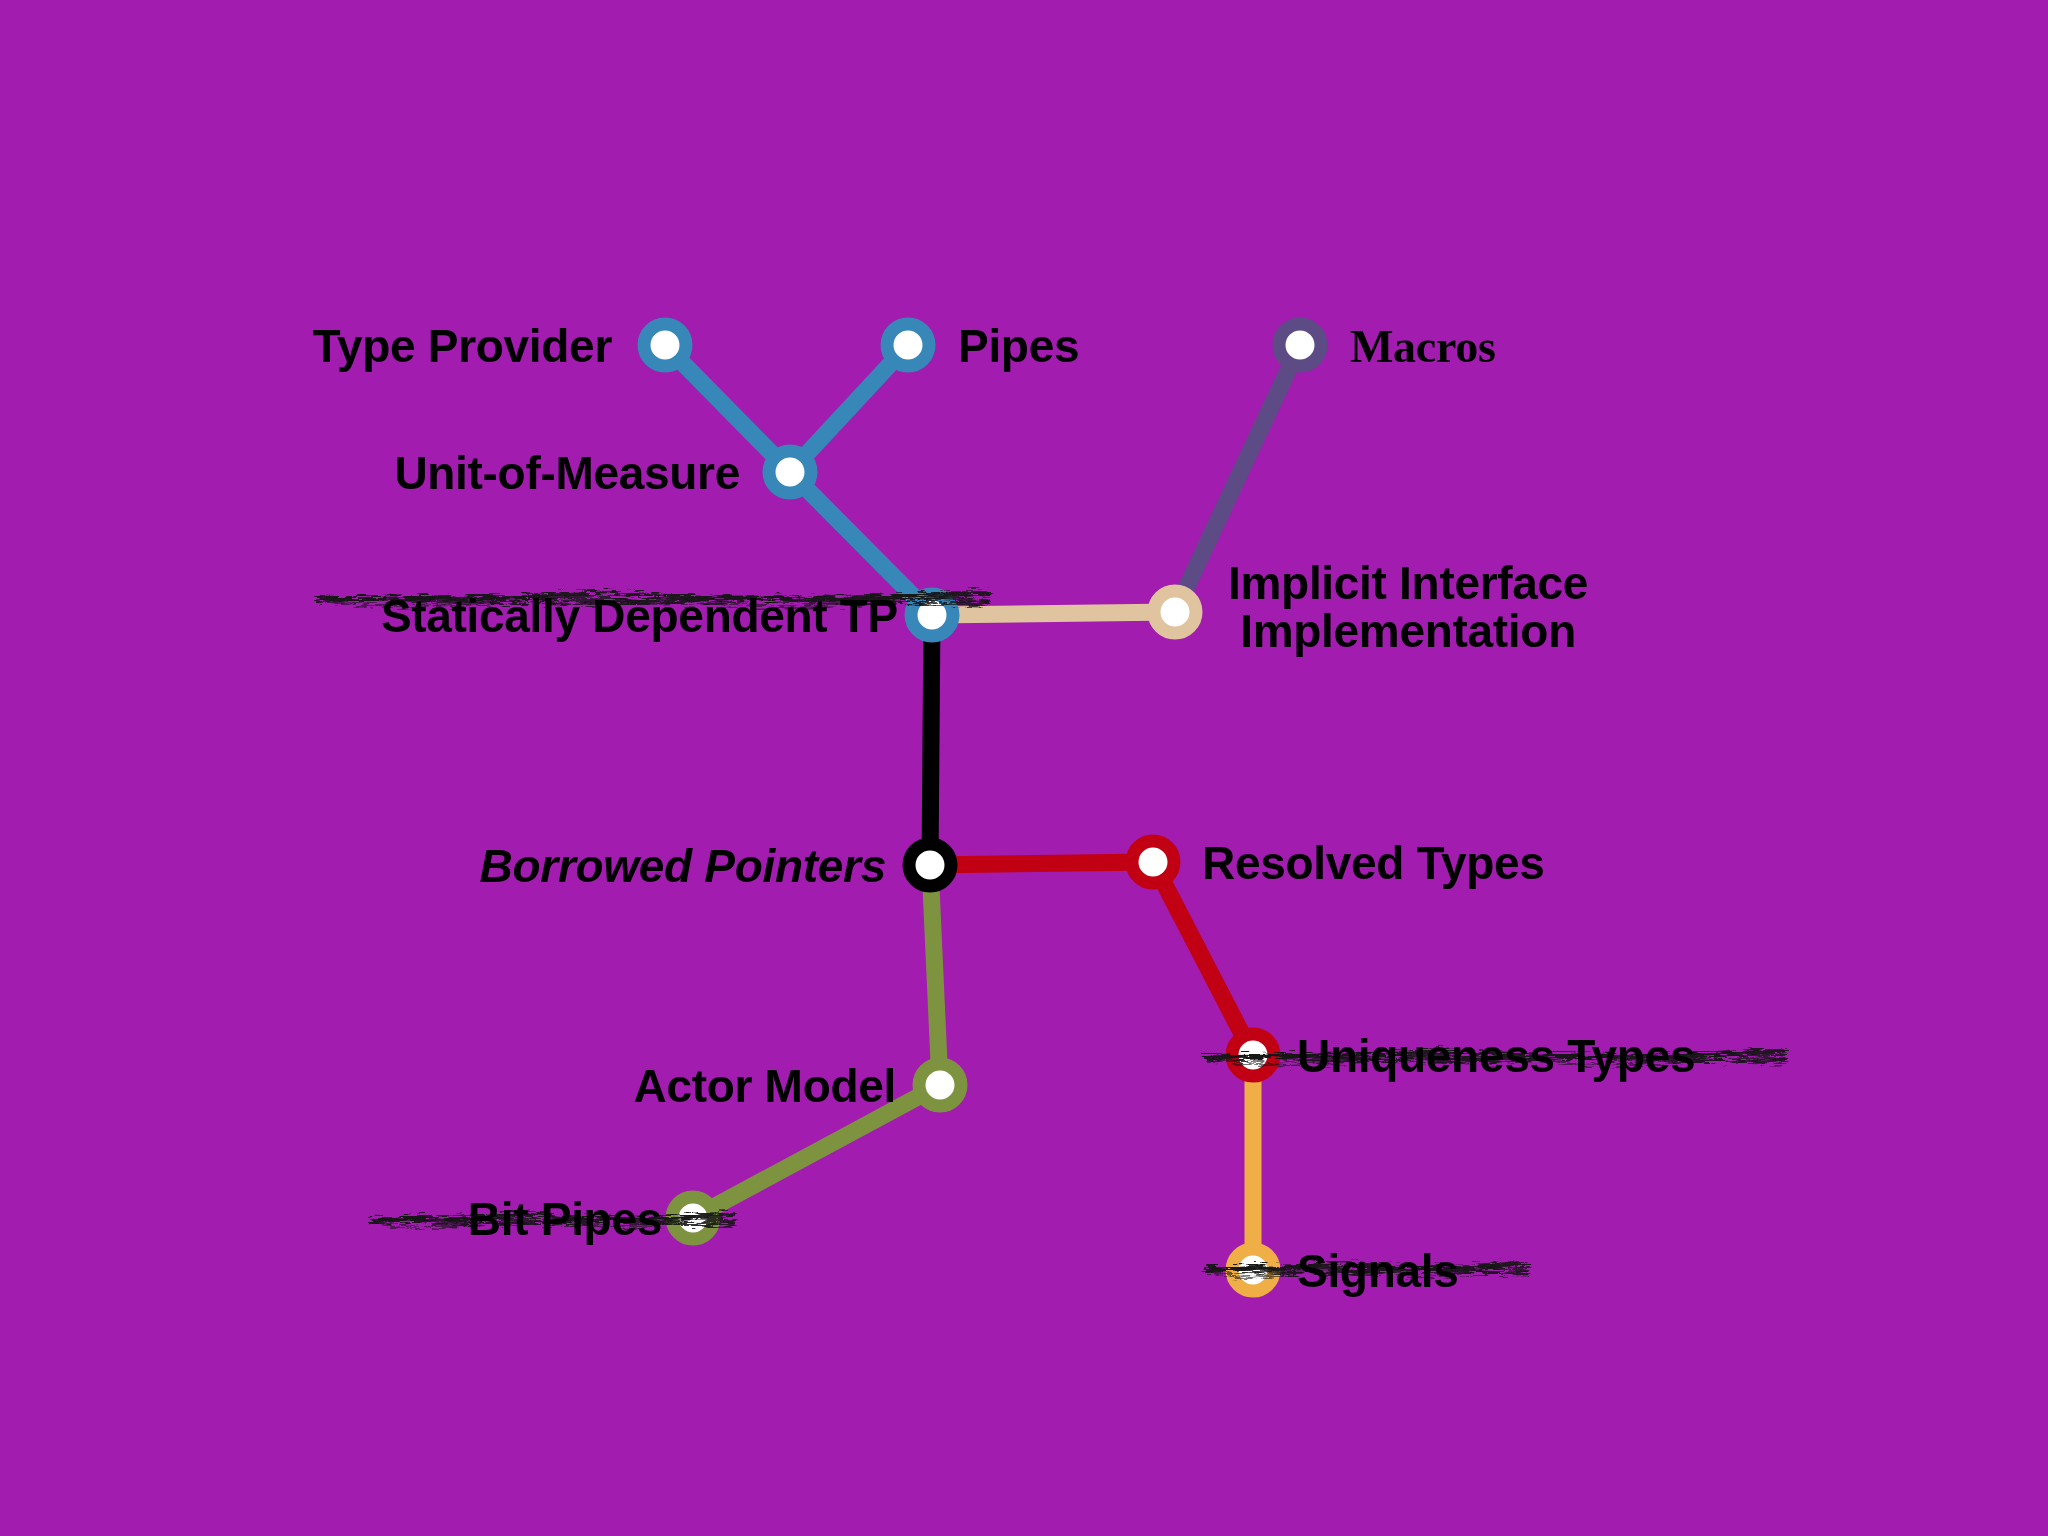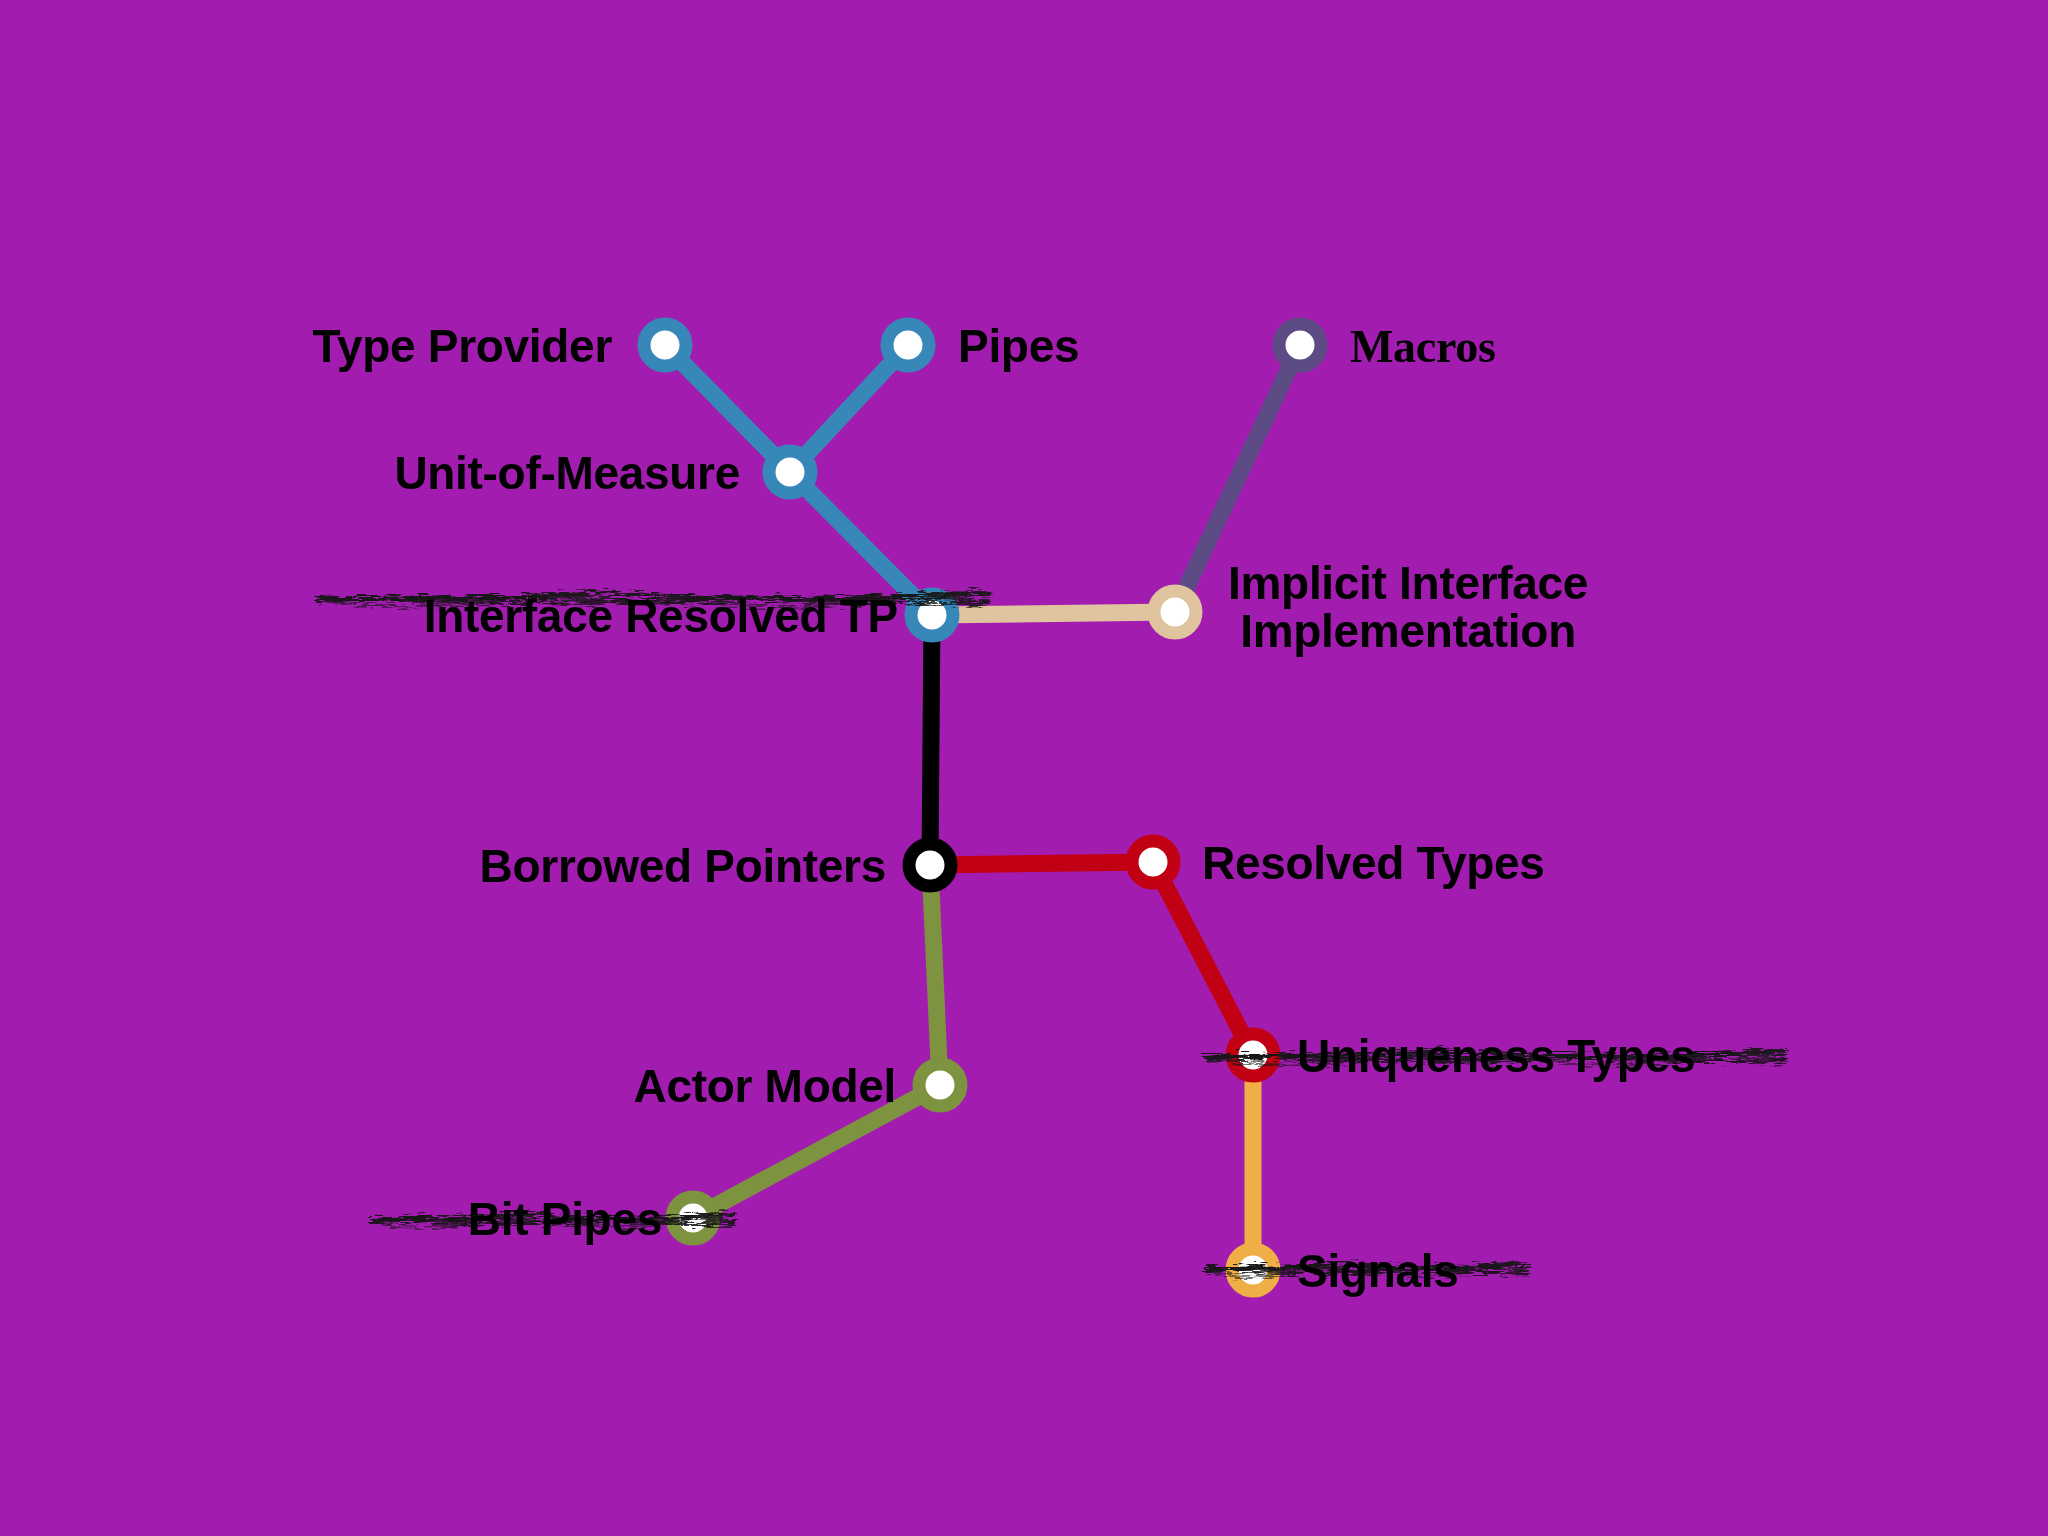--- a/index.html
+++ b/index.html
@@ -130,24 +130,24 @@
           <path d="M1207.0,1272.0 L1229.9,1275.1 L1252.7,1277.3 L1275.6,1275.0 L1298.4,1271.9 L1321.3,1271.7 L1344.1,1272.0 L1367.0,1271.0 L1389.9,1272.1 L1412.7,1275.9 L1435.6,1277.1 L1458.4,1274.3 L1481.3,1272.2 L1504.1,1272.4 L1527.0,1271.6" fill="none" stroke="#141414" stroke-width="2.7" stroke-linecap="round" opacity="0.59"></path>
         </g>
       </g>
   </svg>
 
   <div id="labels-layer">
       <div class="map-label label-left" style="right: 1436px; top: 323px;">Type Provider</div>
       <div class="map-label label-right" style="left: 958px; top: 323px;">Pipes</div>
       <div class="map-label label-right" style="left: 1350px; top: 323px; font-family: Liberation Serif, serif;">Macros</div>
       <div class="map-label label-left" style="right: 1308px; top: 450px;">Unit-of-Measure</div>
-      <div class="map-label label-left" style="right: 1150px; top: 593px;">Interface Resolved TP</div>
+      <div class="map-label label-left" style="right: 1150px; top: 593px;">Statically Dependent TP</div>
       <div class="map-label label-right" style="left: 1228px; top: 560px;">Implicit Interface
 Implementation</div>
-      <div class="map-label label-left" style="right: 1162px; top: 843px;">Borrowed Pointers</div>
+      <div class="map-label label-left" style="right: 1162px; top: 843px; font-style: italic;">Borrowed Pointers</div>
       <div class="map-label label-right" style="left: 1202px; top: 840px;">Resolved Types</div>
       <div class="map-label label-right" style="left: 1297px; top: 1033px;">Uniqueness Types</div>
       <div class="map-label label-left" style="right: 1152px; top: 1063px;">Actor Model</div>
       <div class="map-label label-left" style="right: 1386px; top: 1196px;">Bit Pipes</div>
       <div class="map-label label-right" style="left: 1297px; top: 1248px;">Signals</div>
     </div>
 
 </div>
 
 </body></html>

